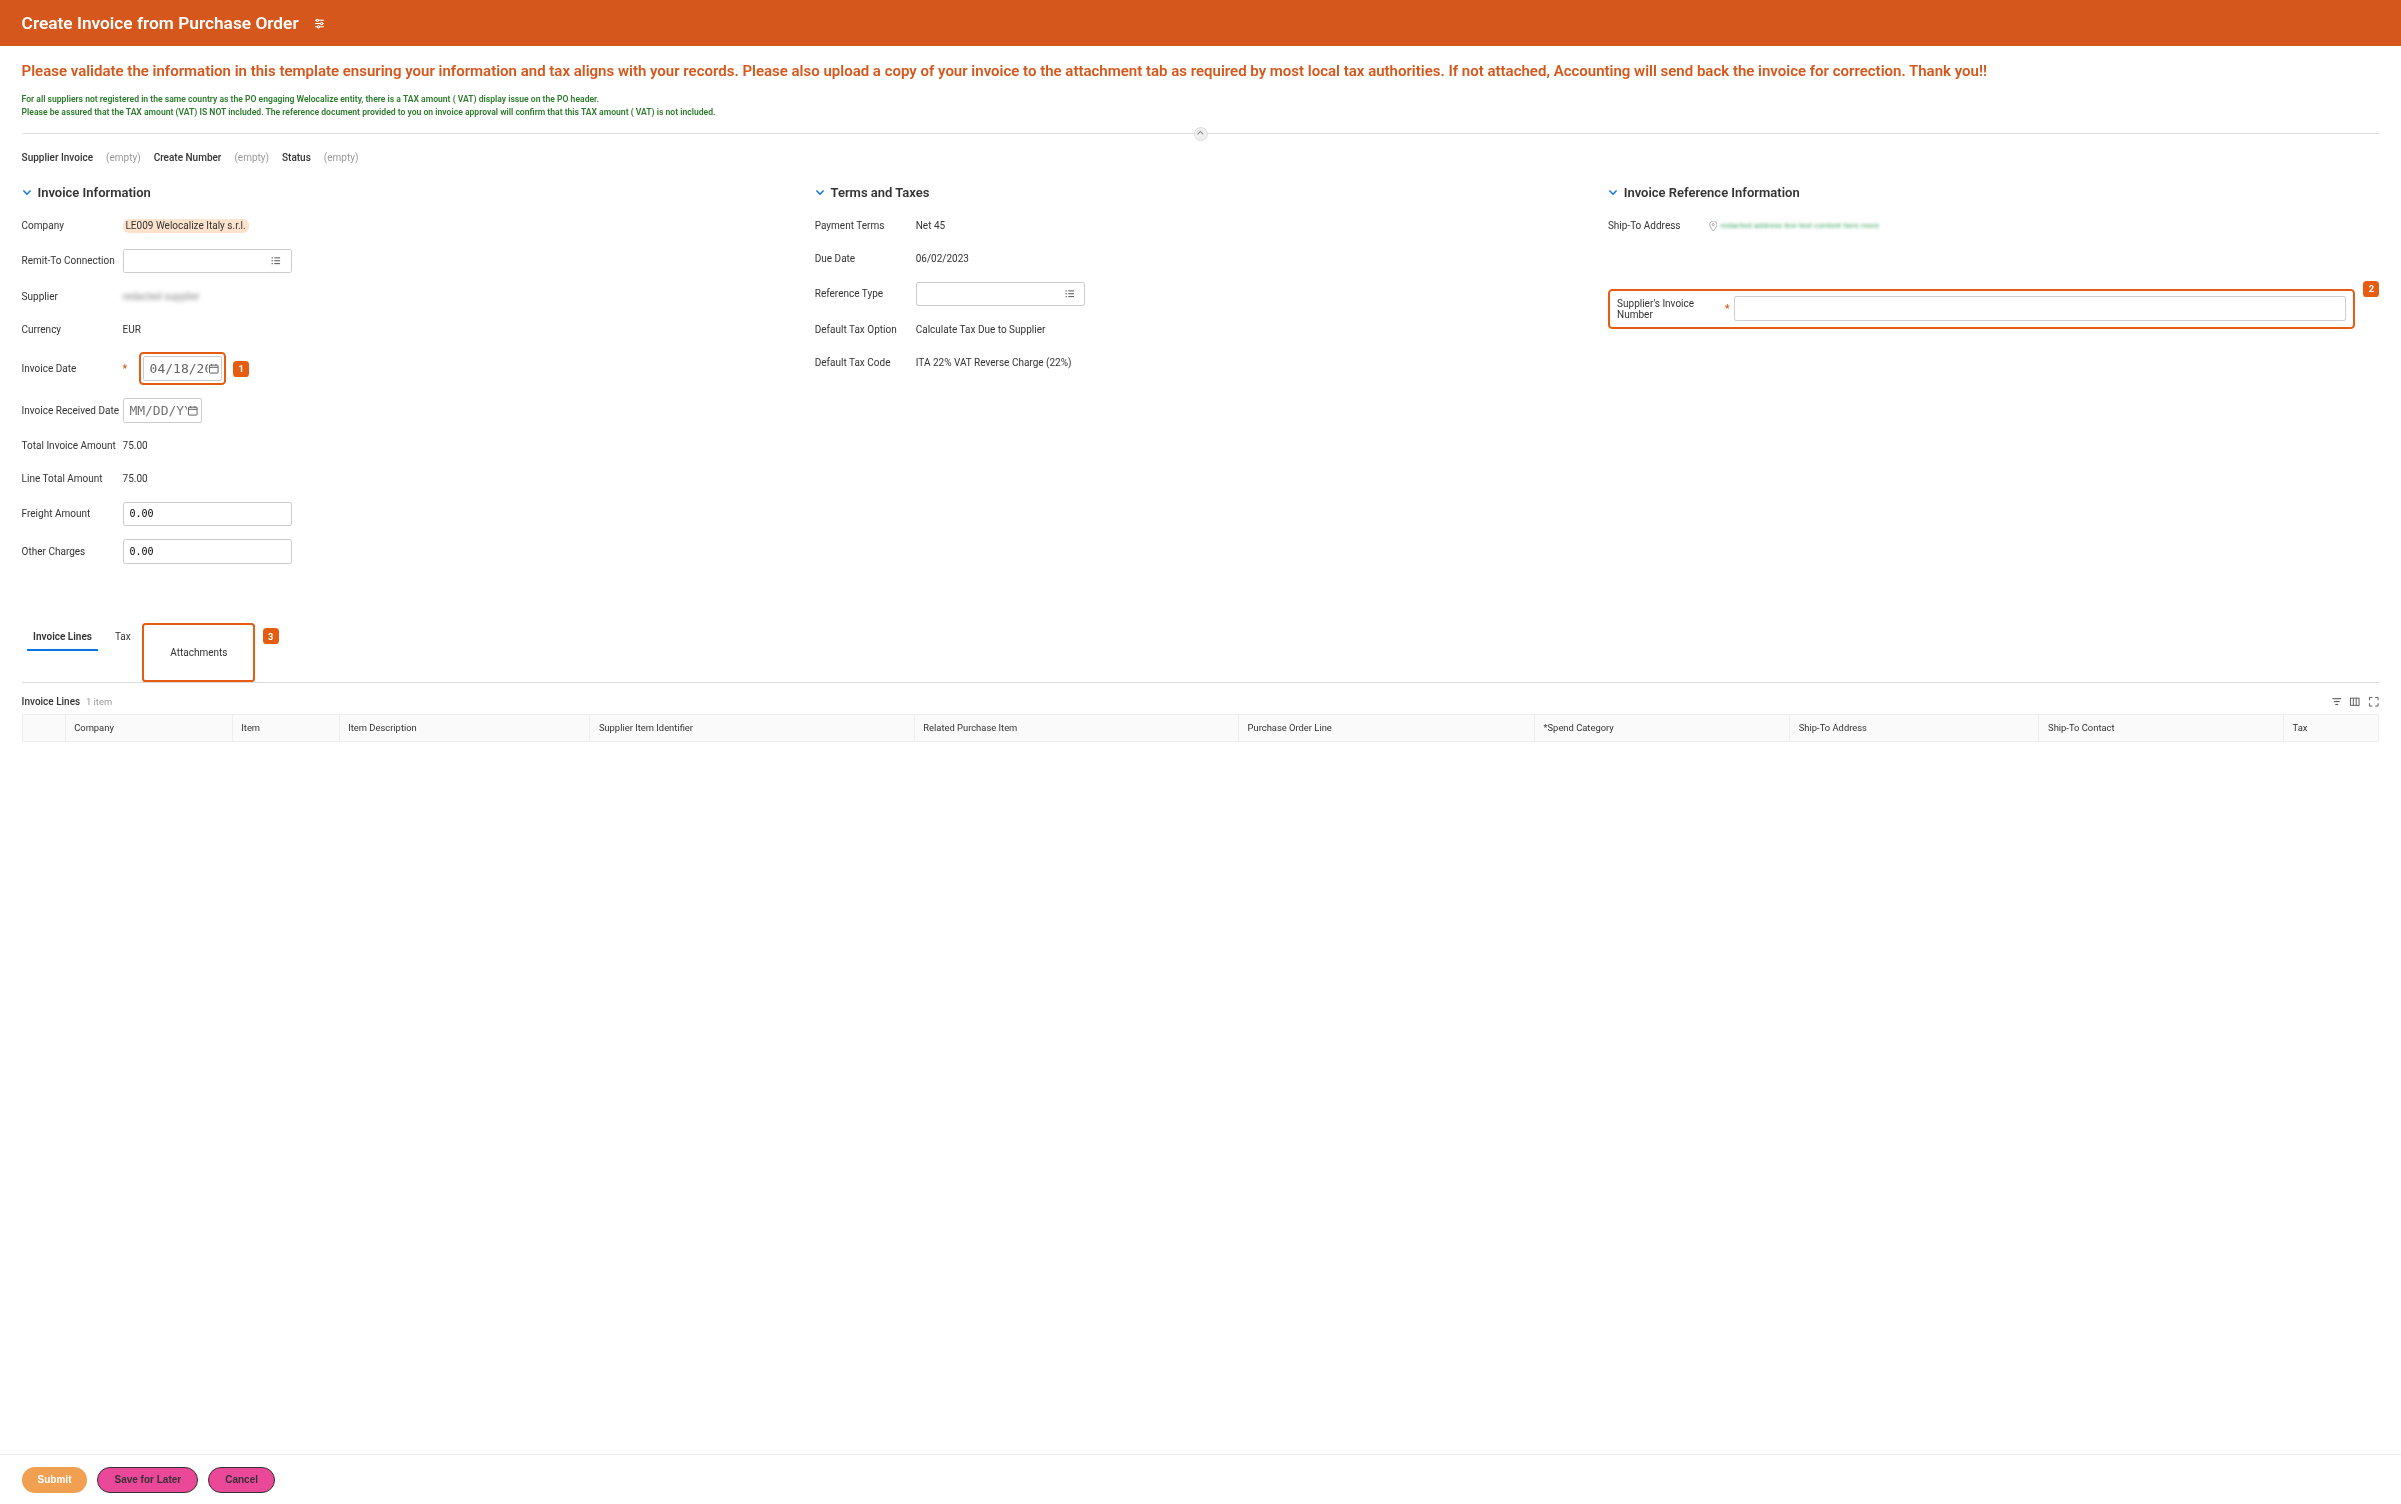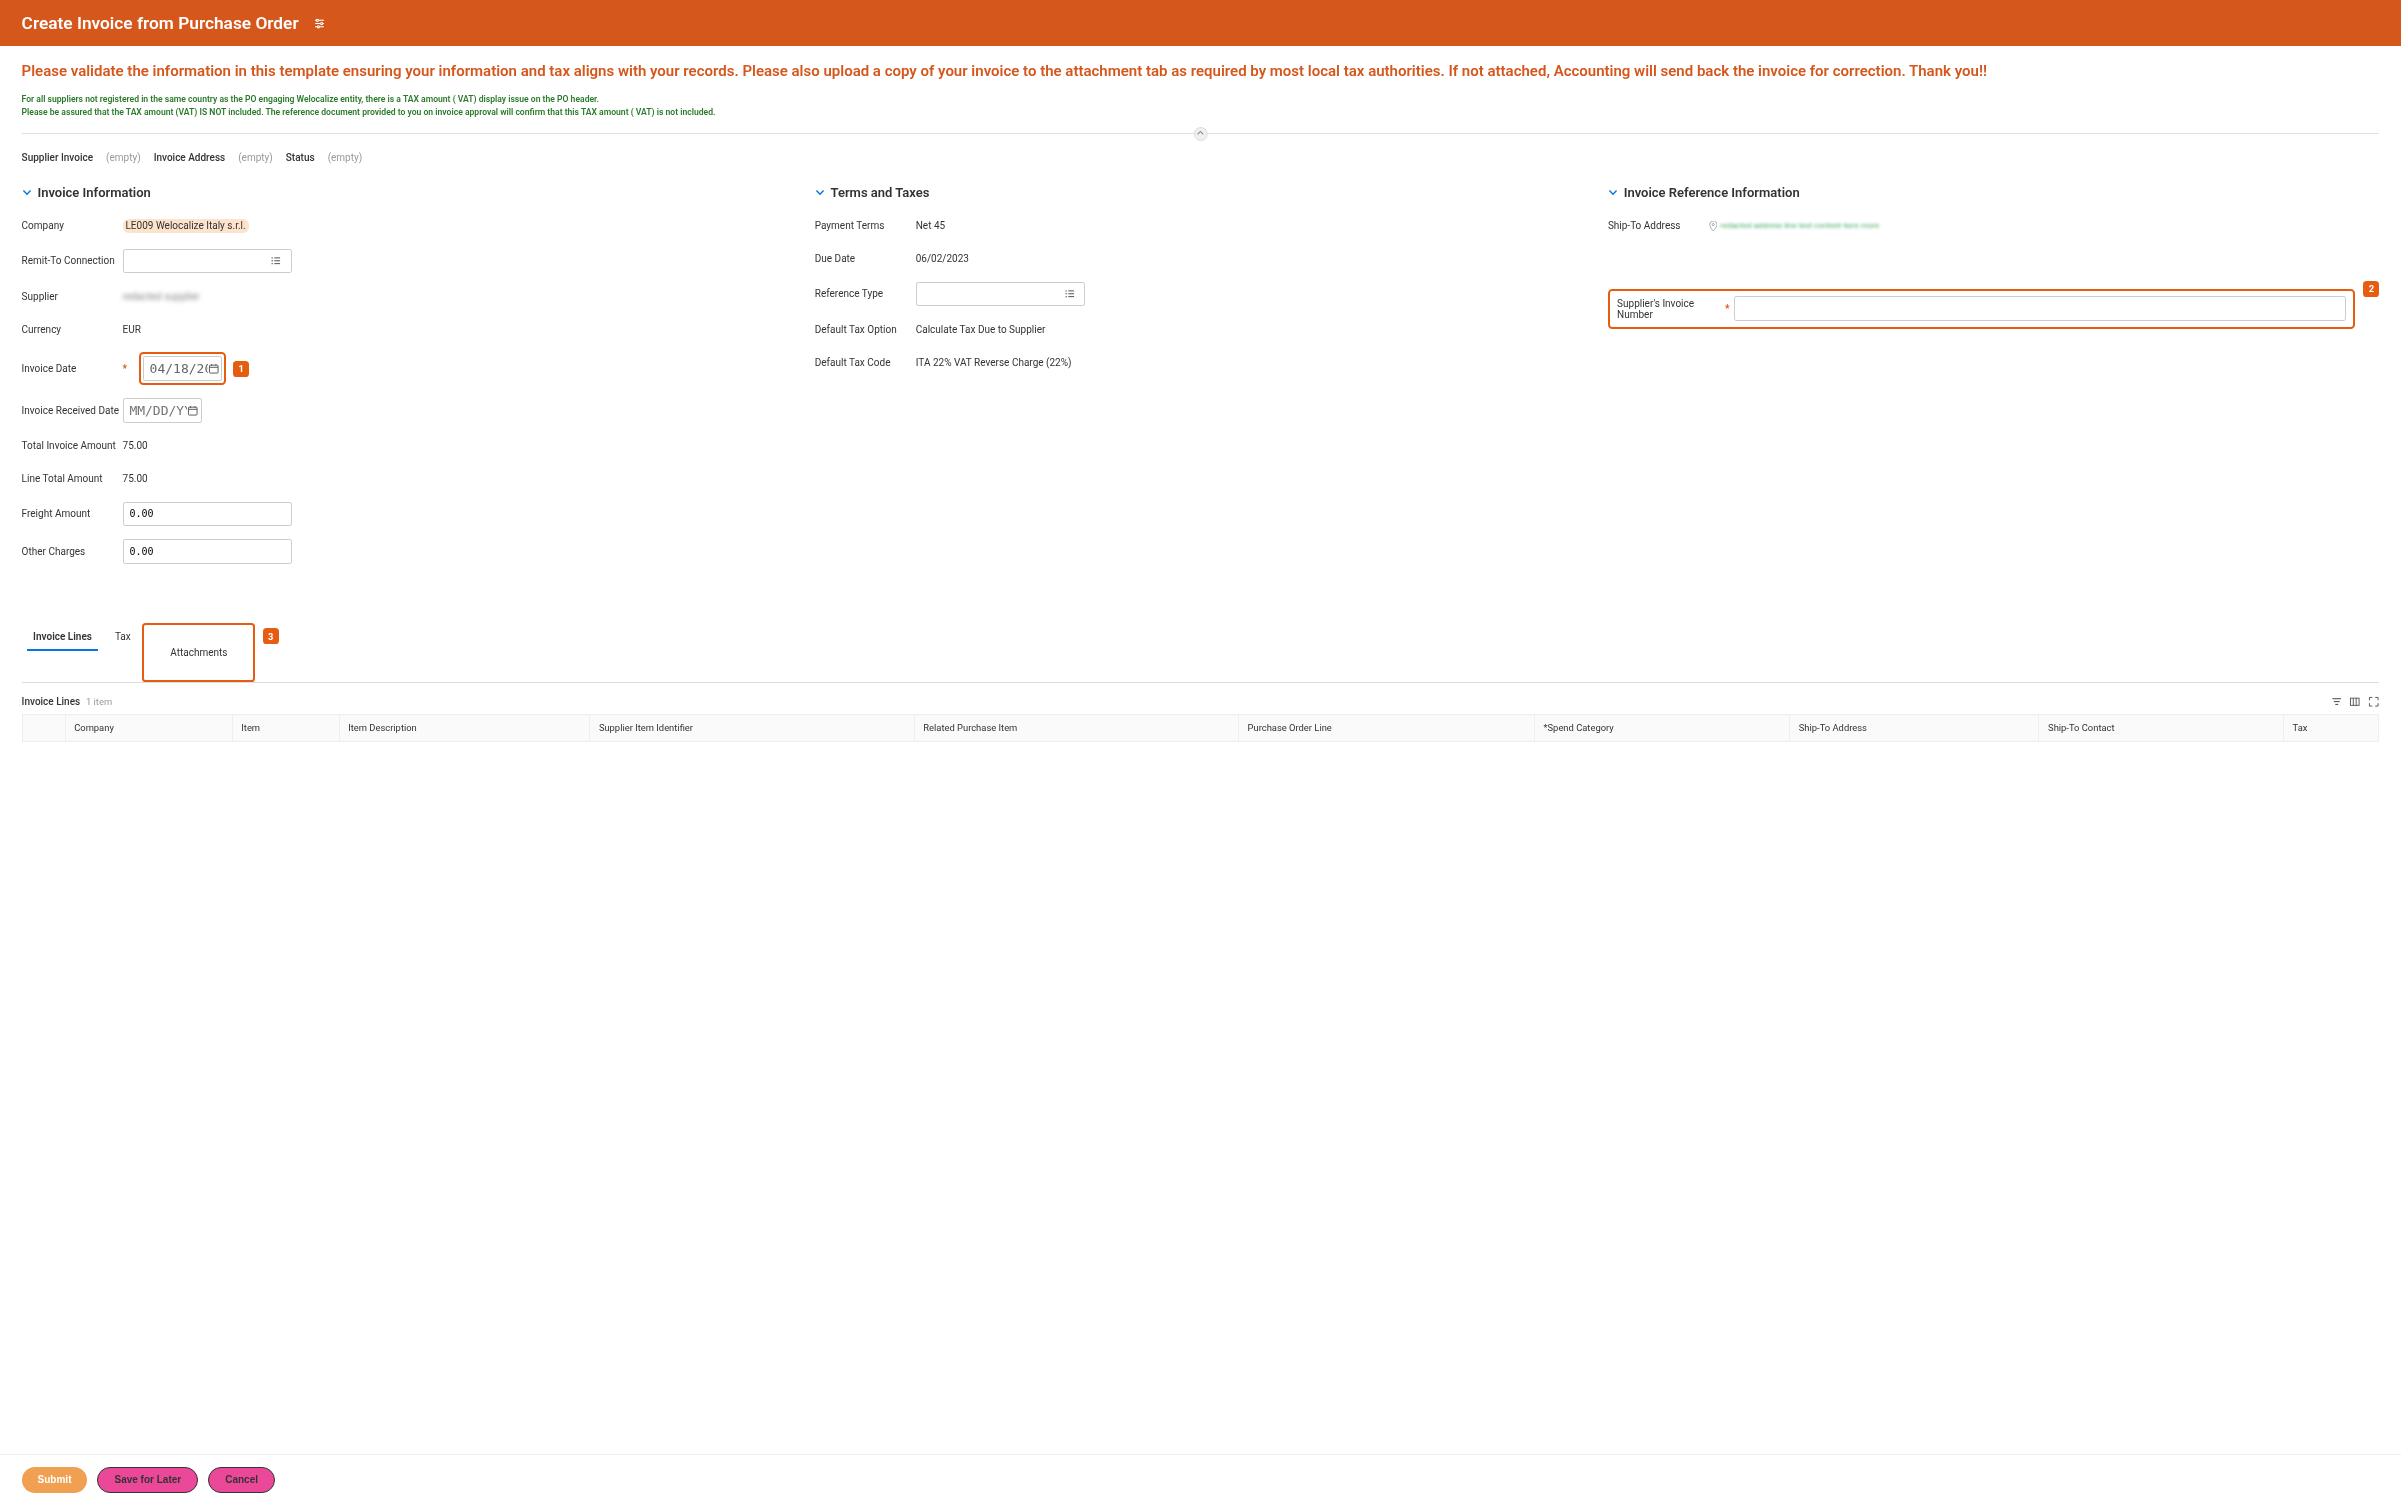--- a/index.html
+++ b/index.html
@@ -107,21 +107,21 @@
     <div class="collapse-btn">
       <svg width="7.2" height="7.2" viewBox="0 0 10 10">
           <path d="M1 6 L5 2 L9 6" stroke="#888" stroke-width="1.5" fill="none"></path>
         </svg>
     </div>
   </div>
 
   <div class="status-row">
     <span class="lbl">Supplier Invoice</span>
     <span class="empty">(empty)</span>
-    <span class="lbl">Invoice Address</span>
+    <span class="lbl">Create Number</span>
     <span class="empty">(empty)</span>
     <span class="lbl">Status</span>
     <span class="empty">(empty)</span>
   </div>
 
   <div class="sections">
 
     <div class="section">
       <div class="section-header">
         <span class="chevron">

